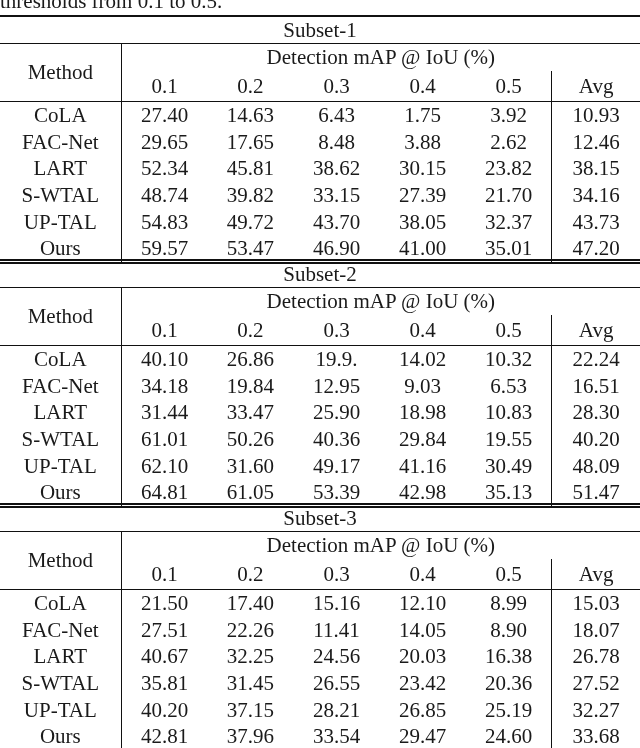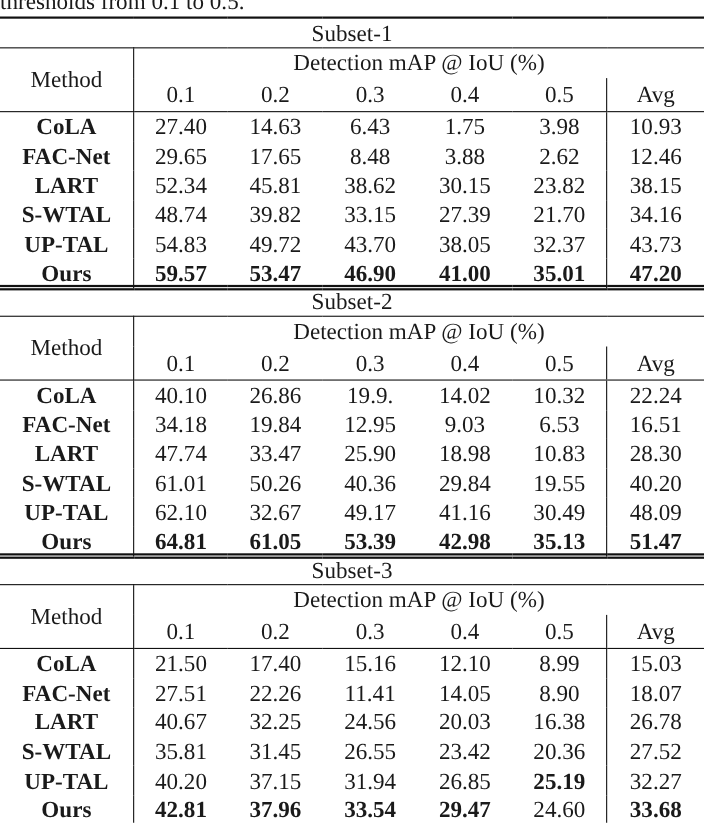--- a/index.html
+++ b/index.html
@@ -19,24 +19,24 @@
   }
   .tbl td { padding: 0; text-align: center; white-space: nowrap; }
   .tbl col.c-method { width: 121px; }
   .tbl col.c-v { width: 86px; }
   .tbl col.c-avg { width: 88px; }
   .subset-title td { height: 26px; line-height: 26px; border-top: 2px solid #111; border-bottom: 1.5px solid #111; }
   .hdr1 td { height: 27px; line-height: 27px; }
   .hdr2 td { height: 27px; line-height: 30px; border-bottom: 1.5px solid #111; margin-top: 44px; }
   .method-head { border-right: 1.5px solid #111; border-bottom: 1.5px solid #111; vertical-align: middle; }
   .row td { height: 26.6px; line-height: 26px; }
-  .row td.m { border-right: 1.5px solid #111; font-weight: bold; }
+  .row td.m { border-right: 1.5px solid #111; }
   .row td.avg, .hdr2 td.avg { border-left: 1.5px solid #111; }
   .last td { border-bottom: 2px solid #111; }
-  .b { font-weight: bold; }
+  .b { font-weight: normal; }
 </style>
 </head>
 <body>
 
 <div class="caption">thresholds from 0.1 to 0.5.</div>
 
 <div id="tables">
     <table class="tbl" style="top: 15px;">
       <colgroup>
         <col class="c-method">
@@ -62,21 +62,21 @@
           <td>0.4</td>
           <td>0.5</td>
           <td class="avg">Avg</td>
         </tr>
         <tr class="row">
           <td class="m">CoLA</td>
           <td class="v">27.40</td>
           <td class="v">14.63</td>
           <td class="v">6.43</td>
           <td class="v">1.75</td>
-          <td class="v">3.98</td>
+          <td class="v">3.92</td>
           <td class="avg">10.93</td>
         </tr>
         <tr class="row">
           <td class="m">FAC-Net</td>
           <td class="v">29.65</td>
           <td class="v">17.65</td>
           <td class="v">8.48</td>
           <td class="v">3.88</td>
           <td class="v">2.62</td>
           <td class="avg">12.46</td>
@@ -158,40 +158,40 @@
           <td class="m">FAC-Net</td>
           <td class="v">34.18</td>
           <td class="v">19.84</td>
           <td class="v">12.95</td>
           <td class="v">9.03</td>
           <td class="v">6.53</td>
           <td class="avg">16.51</td>
         </tr>
         <tr class="row">
           <td class="m">LART</td>
-          <td class="v">47.74</td>
+          <td class="v">31.44</td>
           <td class="v">33.47</td>
           <td class="v">25.90</td>
           <td class="v">18.98</td>
           <td class="v">10.83</td>
           <td class="avg">28.30</td>
         </tr>
         <tr class="row">
           <td class="m">S-WTAL</td>
           <td class="v">61.01</td>
           <td class="v">50.26</td>
           <td class="v">40.36</td>
           <td class="v">29.84</td>
           <td class="v">19.55</td>
           <td class="avg">40.20</td>
         </tr>
         <tr class="row">
           <td class="m">UP-TAL</td>
           <td class="v">62.10</td>
-          <td class="v">32.67</td>
+          <td class="v">31.60</td>
           <td class="v">49.17</td>
           <td class="v">41.16</td>
           <td class="v">30.49</td>
           <td class="avg">48.09</td>
         </tr>
         <tr class="row last">
           <td class="m">Ours</td>
           <td class="v b">64.81</td>
           <td class="v b">61.05</td>
           <td class="v b">53.39</td>
@@ -260,21 +260,21 @@
           <td class="v">31.45</td>
           <td class="v">26.55</td>
           <td class="v">23.42</td>
           <td class="v">20.36</td>
           <td class="avg">27.52</td>
         </tr>
         <tr class="row">
           <td class="m">UP-TAL</td>
           <td class="v">40.20</td>
           <td class="v">37.15</td>
-          <td class="v">31.94</td>
+          <td class="v">28.21</td>
           <td class="v">26.85</td>
           <td class="v b">25.19</td>
           <td class="avg">32.27</td>
         </tr>
         <tr class="row last">
           <td class="m">Ours</td>
           <td class="v b">42.81</td>
           <td class="v b">37.96</td>
           <td class="v b">33.54</td>
           <td class="v b">29.47</td>

